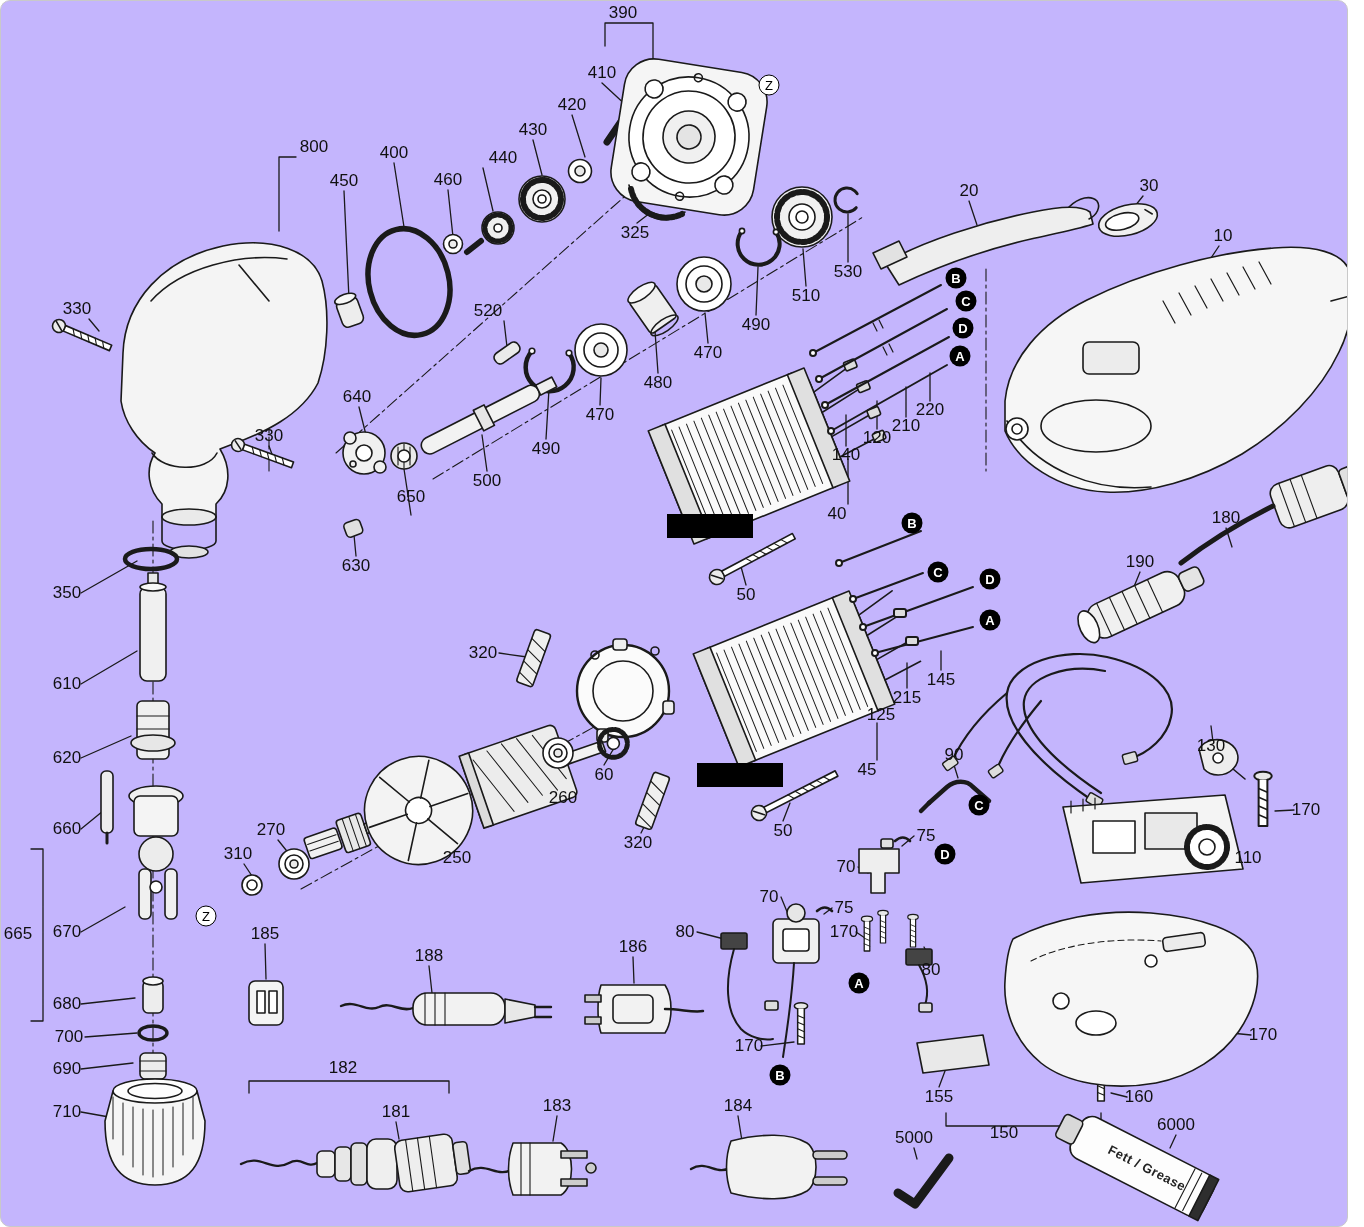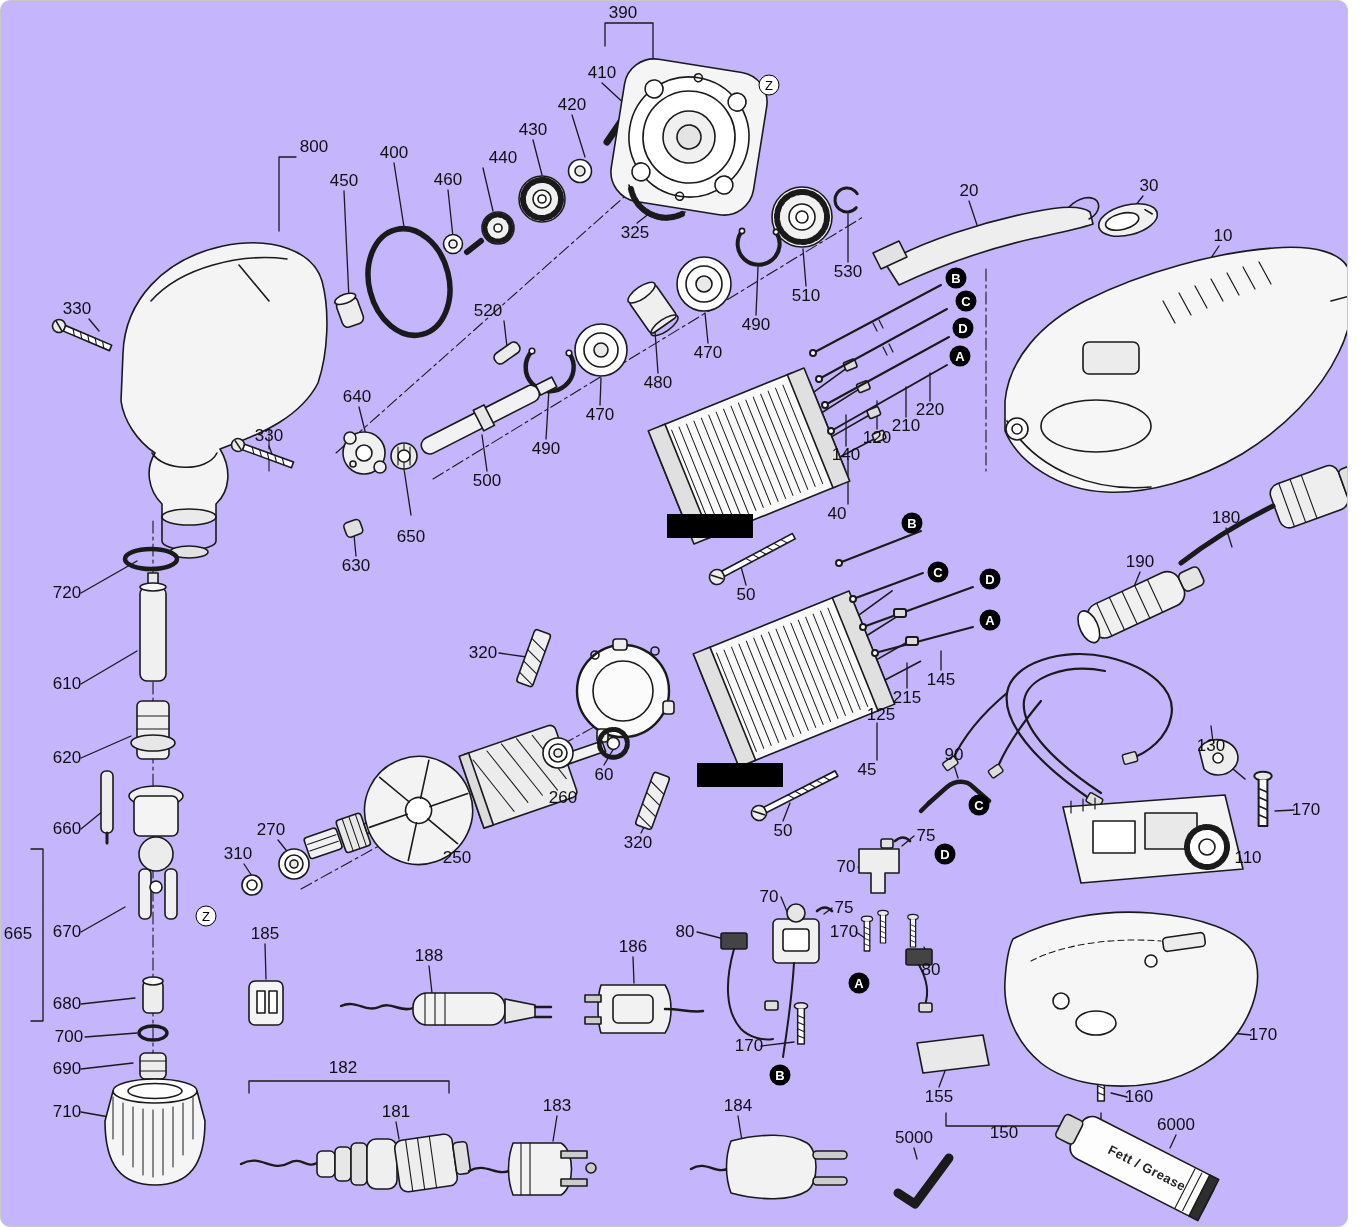--- a/index.html
+++ b/index.html
@@ -545,21 +545,21 @@
       <div class="part-label" style="left: 571px; top: 104px;">420</div>
       <div class="part-label" style="left: 532px; top: 129px;">430</div>
       <div class="part-label" style="left: 482px; top: 157px; margin-left: 20px;">440</div>
       <div class="part-label" style="left: 447px; top: 179px;">460</div>
       <div class="part-label" style="left: 343px; top: 180px;">450</div>
       <div class="part-label" style="left: 393px; top: 152px;">400</div>
       <div class="part-label" style="left: 313px; top: 146px;">800</div>
       <div class="part-label" style="left: 76px; top: 308px;">330</div>
       <div class="part-label" style="left: 268px; top: 435px;">330</div>
       <div class="part-label" style="left: 356px; top: 396px;">640</div>
-      <div class="part-label" style="left: 410px; top: 536px;">650</div>
+      <div class="part-label" style="left: 410px; top: 496px;">650</div>
       <div class="part-label" style="left: 355px; top: 565px;">630</div>
       <div class="part-label" style="left: 486px; top: 480px;">500</div>
       <div class="part-label" style="left: 545px; top: 448px;">490</div>
       <div class="part-label" style="left: 599px; top: 414px;">470</div>
       <div class="part-label" style="left: 657px; top: 382px;">480</div>
       <div class="part-label" style="left: 487px; top: 310px;">520</div>
       <div class="part-label" style="left: 634px; top: 232px;">325</div>
       <div class="part-label" style="left: 847px; top: 271px;">530</div>
       <div class="part-label" style="left: 805px; top: 295px;">510</div>
       <div class="part-label" style="left: 755px; top: 324px;">490</div>
@@ -568,21 +568,21 @@
       <div class="part-label" style="left: 1148px; top: 185px;">30</div>
       <div class="part-label" style="left: 1222px; top: 235px;">10</div>
       <div class="part-label" style="left: 929px; top: 409px;">220</div>
       <div class="part-label" style="left: 905px; top: 425px;">210</div>
       <div class="part-label" style="left: 876px; top: 437px;">120</div>
       <div class="part-label" style="left: 845px; top: 454px;">140</div>
       <div class="part-label" style="left: 836px; top: 513px;">40</div>
       <div class="part-label" style="left: 745px; top: 594px;">50</div>
       <div class="part-label" style="left: 1225px; top: 517px;">180</div>
       <div class="part-label" style="left: 1139px; top: 561px;">190</div>
-      <div class="part-label" style="left: 66px; top: 592px;">720</div>
+      <div class="part-label" style="left: 66px; top: 592px;">350</div>
       <div class="part-label" style="left: 66px; top: 683px;">610</div>
       <div class="part-label" style="left: 66px; top: 757px;">620</div>
       <div class="part-label" style="left: 66px; top: 828px;">660</div>
       <div class="part-label" style="left: 17px; top: 933px;">665</div>
       <div class="part-label" style="left: 66px; top: 931px;">670</div>
       <div class="part-label" style="left: 66px; top: 1003px;">680</div>
       <div class="part-label" style="left: 68px; top: 1036px;">700</div>
       <div class="part-label" style="left: 66px; top: 1068px;">690</div>
       <div class="part-label" style="left: 66px; top: 1111px;">710</div>
       <div class="part-label" style="left: 482px; top: 652px;">320</div>

